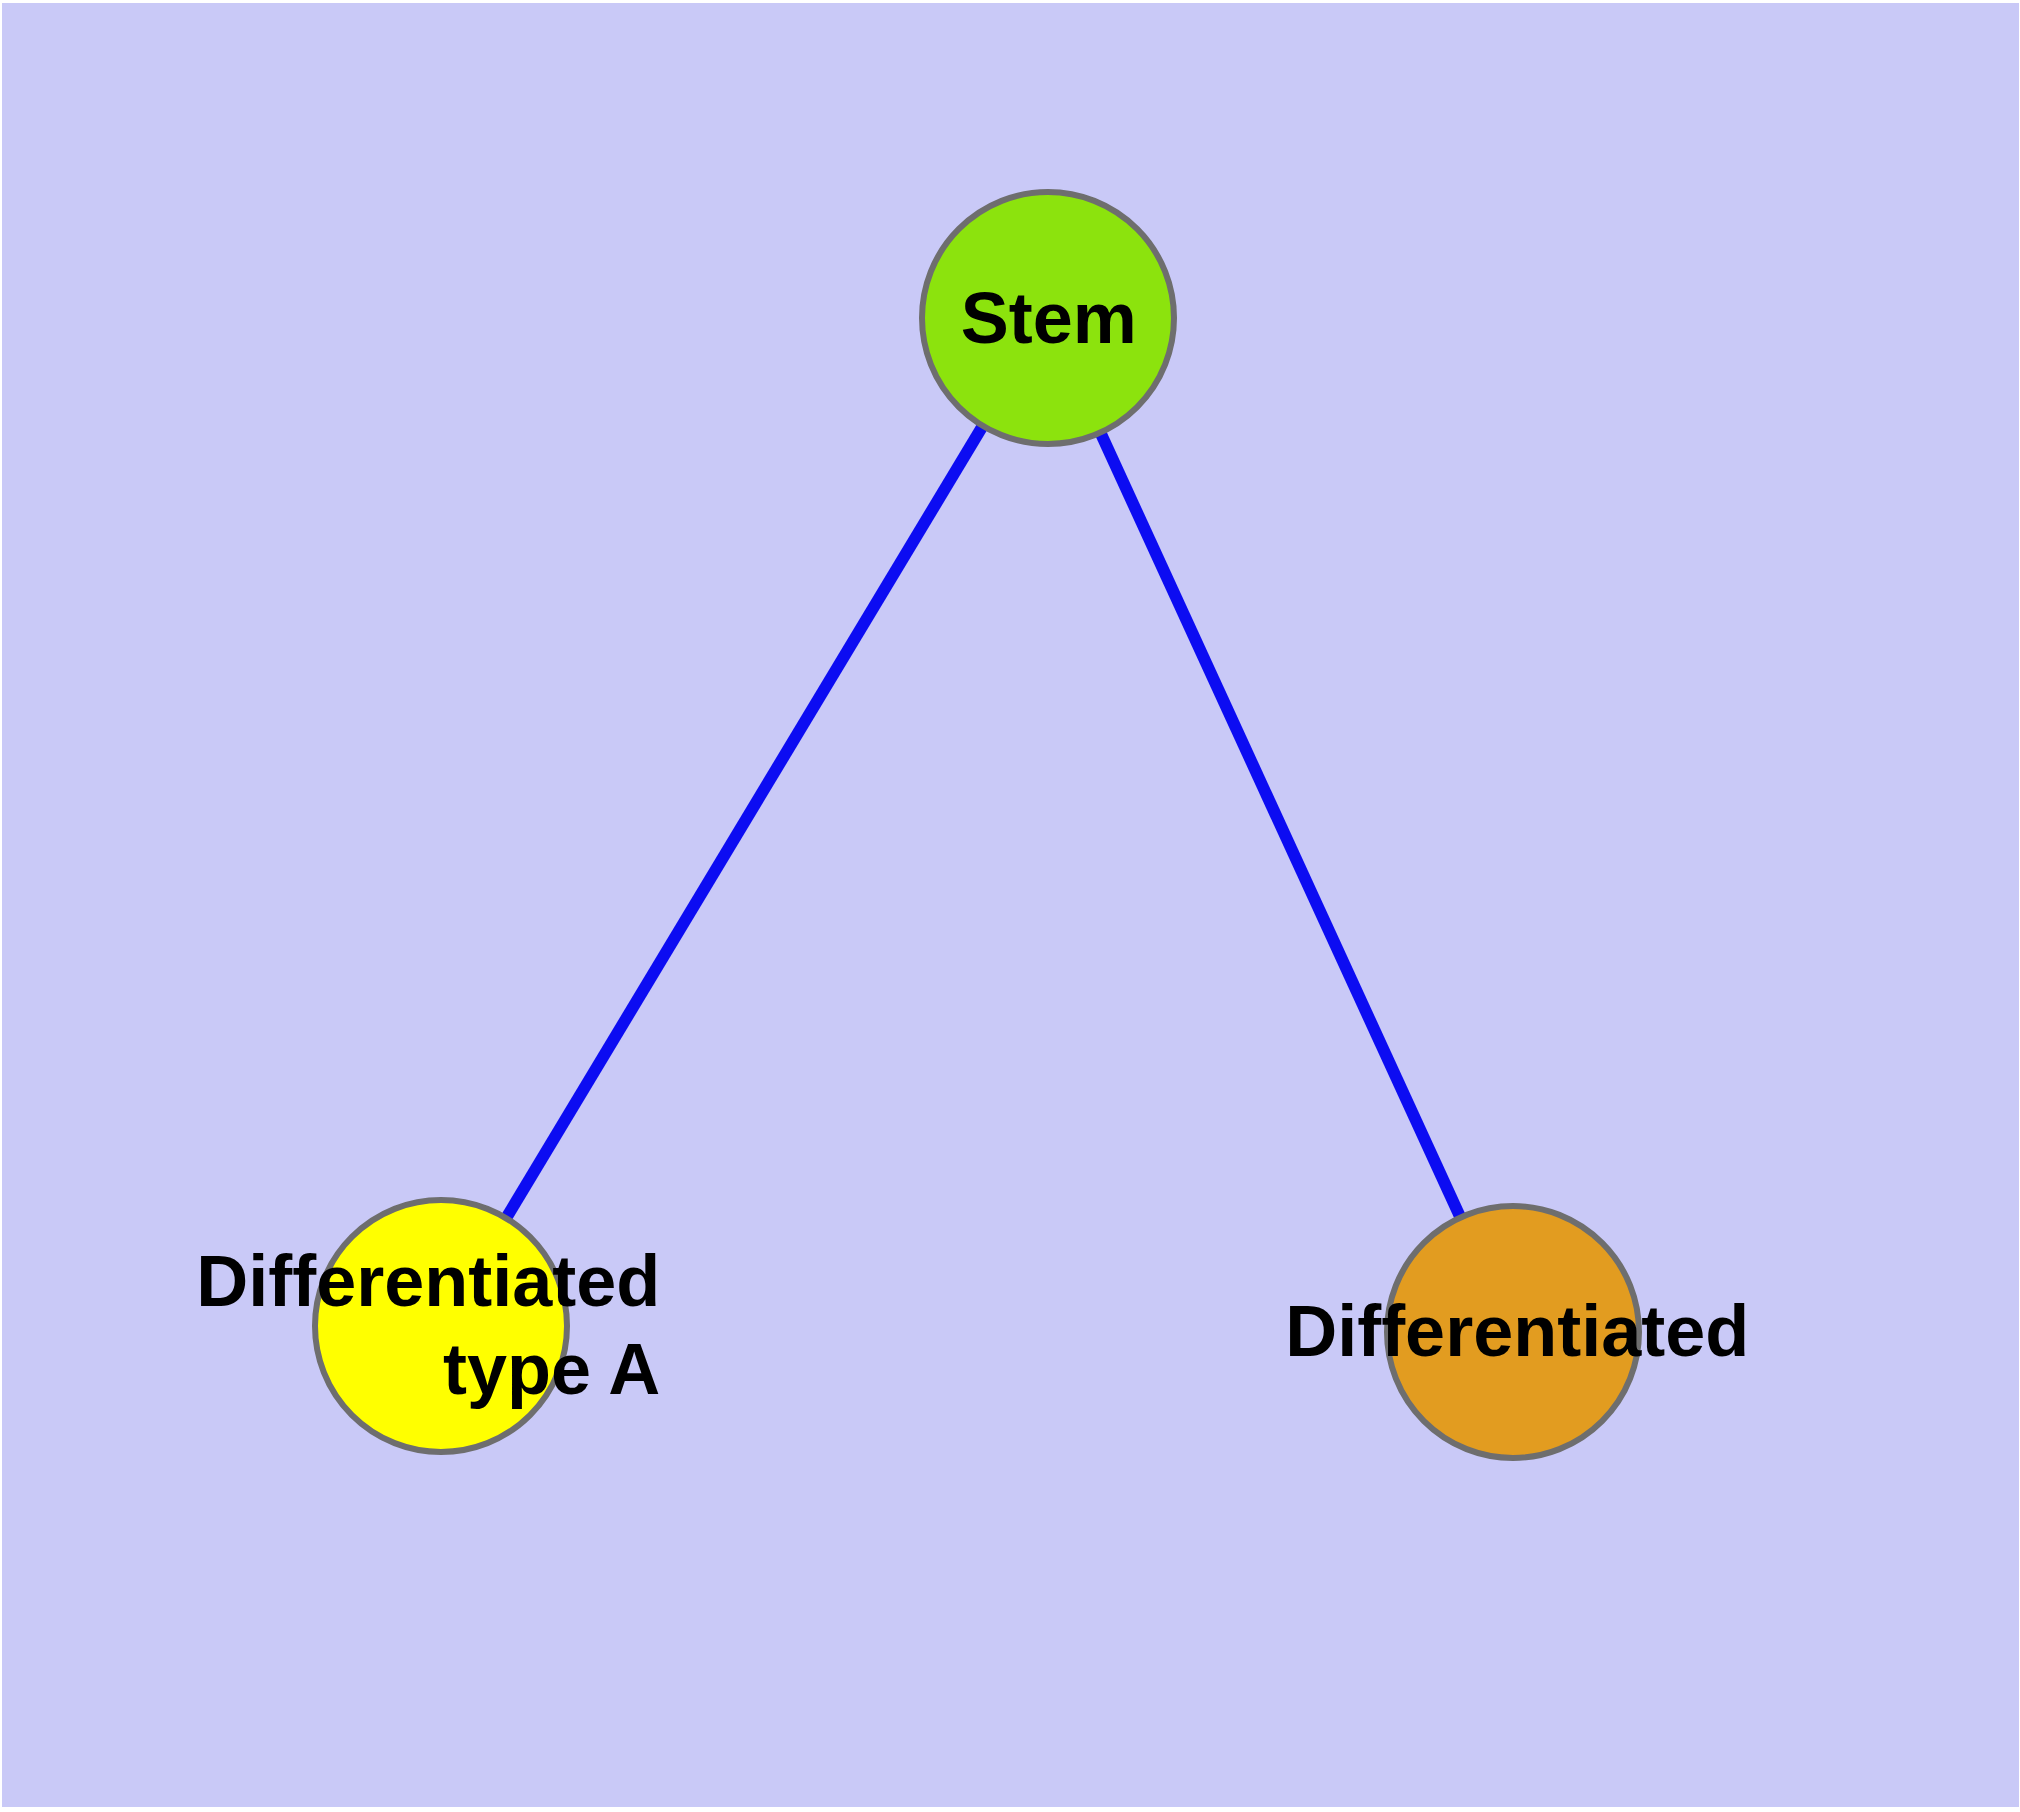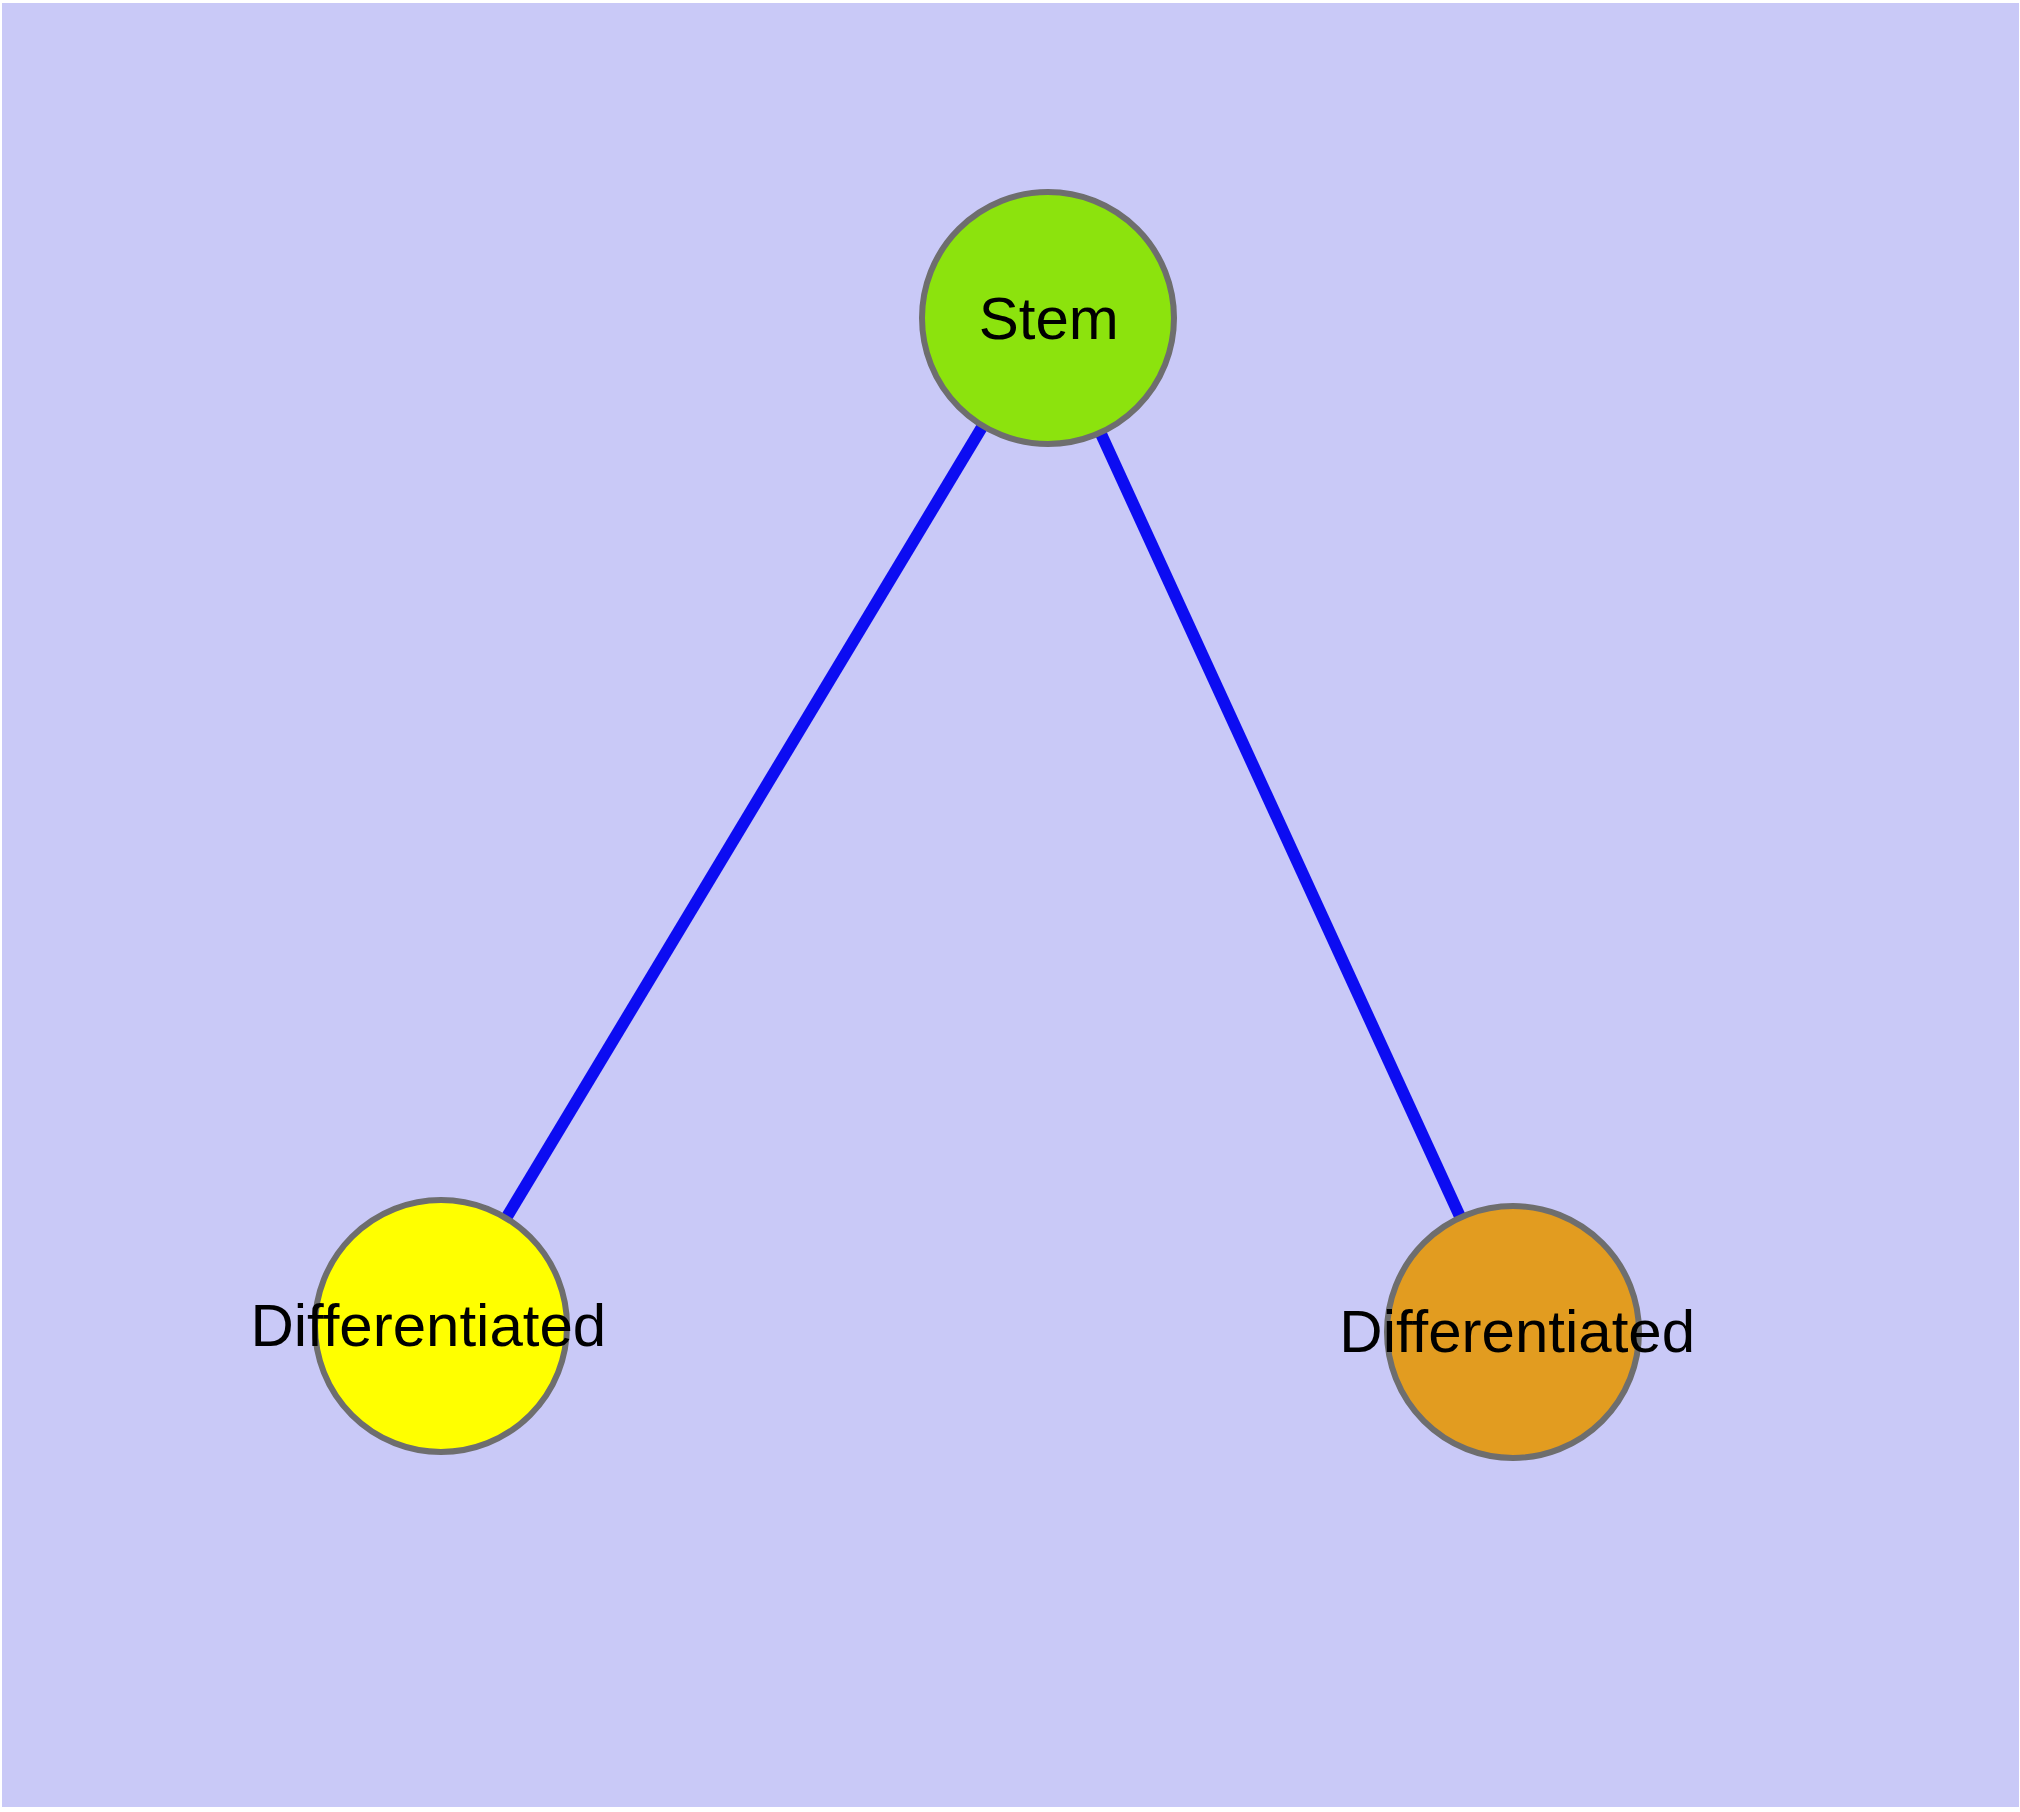--- a/index.html
+++ b/index.html
@@ -40,22 +40,22 @@
     transform: translate(-50%, -50%);
     border-radius: 50%;
     box-sizing: border-box;
   }
   .node-label {
     position: absolute;
     left: 0;
     top: 0;
     transform: translate(-50%, -50%);
     text-align: right;
-    font-weight: 400;
-    font-size: 60px;
+    font-weight: 700;
+    font-size: 72px;
     line-height: 1.22;
     white-space: nowrap;
     color: #000000;
   }
 </style>
 </head>
 <body style="background: rgb(255, 255, 255);">
 
 <div id="plot-bg" style="background: rgb(201, 201, 247);"></div>
 
@@ -68,20 +68,21 @@
   <div class="node-circle" style="height: 258px; width: 258px; border: 6px solid rgb(110, 110, 110); background: rgb(140, 227, 13);"></div>
   <div class="node-label" style="color: rgb(0, 0, 0); left: 0.8px; top: 0.8px;">
     <div>Stem</div>
   </div>
 </div>
 
 <div class="node" style="left: 441px; top: 1326px;">
   <div class="node-circle" style="height: 258px; width: 258px; border: 6px solid rgb(110, 110, 110); background: rgb(255, 255, 0);"></div>
   <div class="node-label" style="color: rgb(0, 0, 0); left: -12.7px; top: 0px;">
     <div>Differentiated</div>
+    <div>type A</div>
   </div>
 </div>
 
 <div class="node" style="left: 1513px; top: 1332px;">
   <div class="node-circle" style="height: 258px; width: 258px; border: 6px solid rgb(110, 110, 110); background: rgb(226, 156, 32);"></div>
   <div class="node-label" style="color: rgb(0, 0, 0); left: 4.2px; top: 0px;">
     <div>Differentiated</div>
   </div>
 </div>
 

